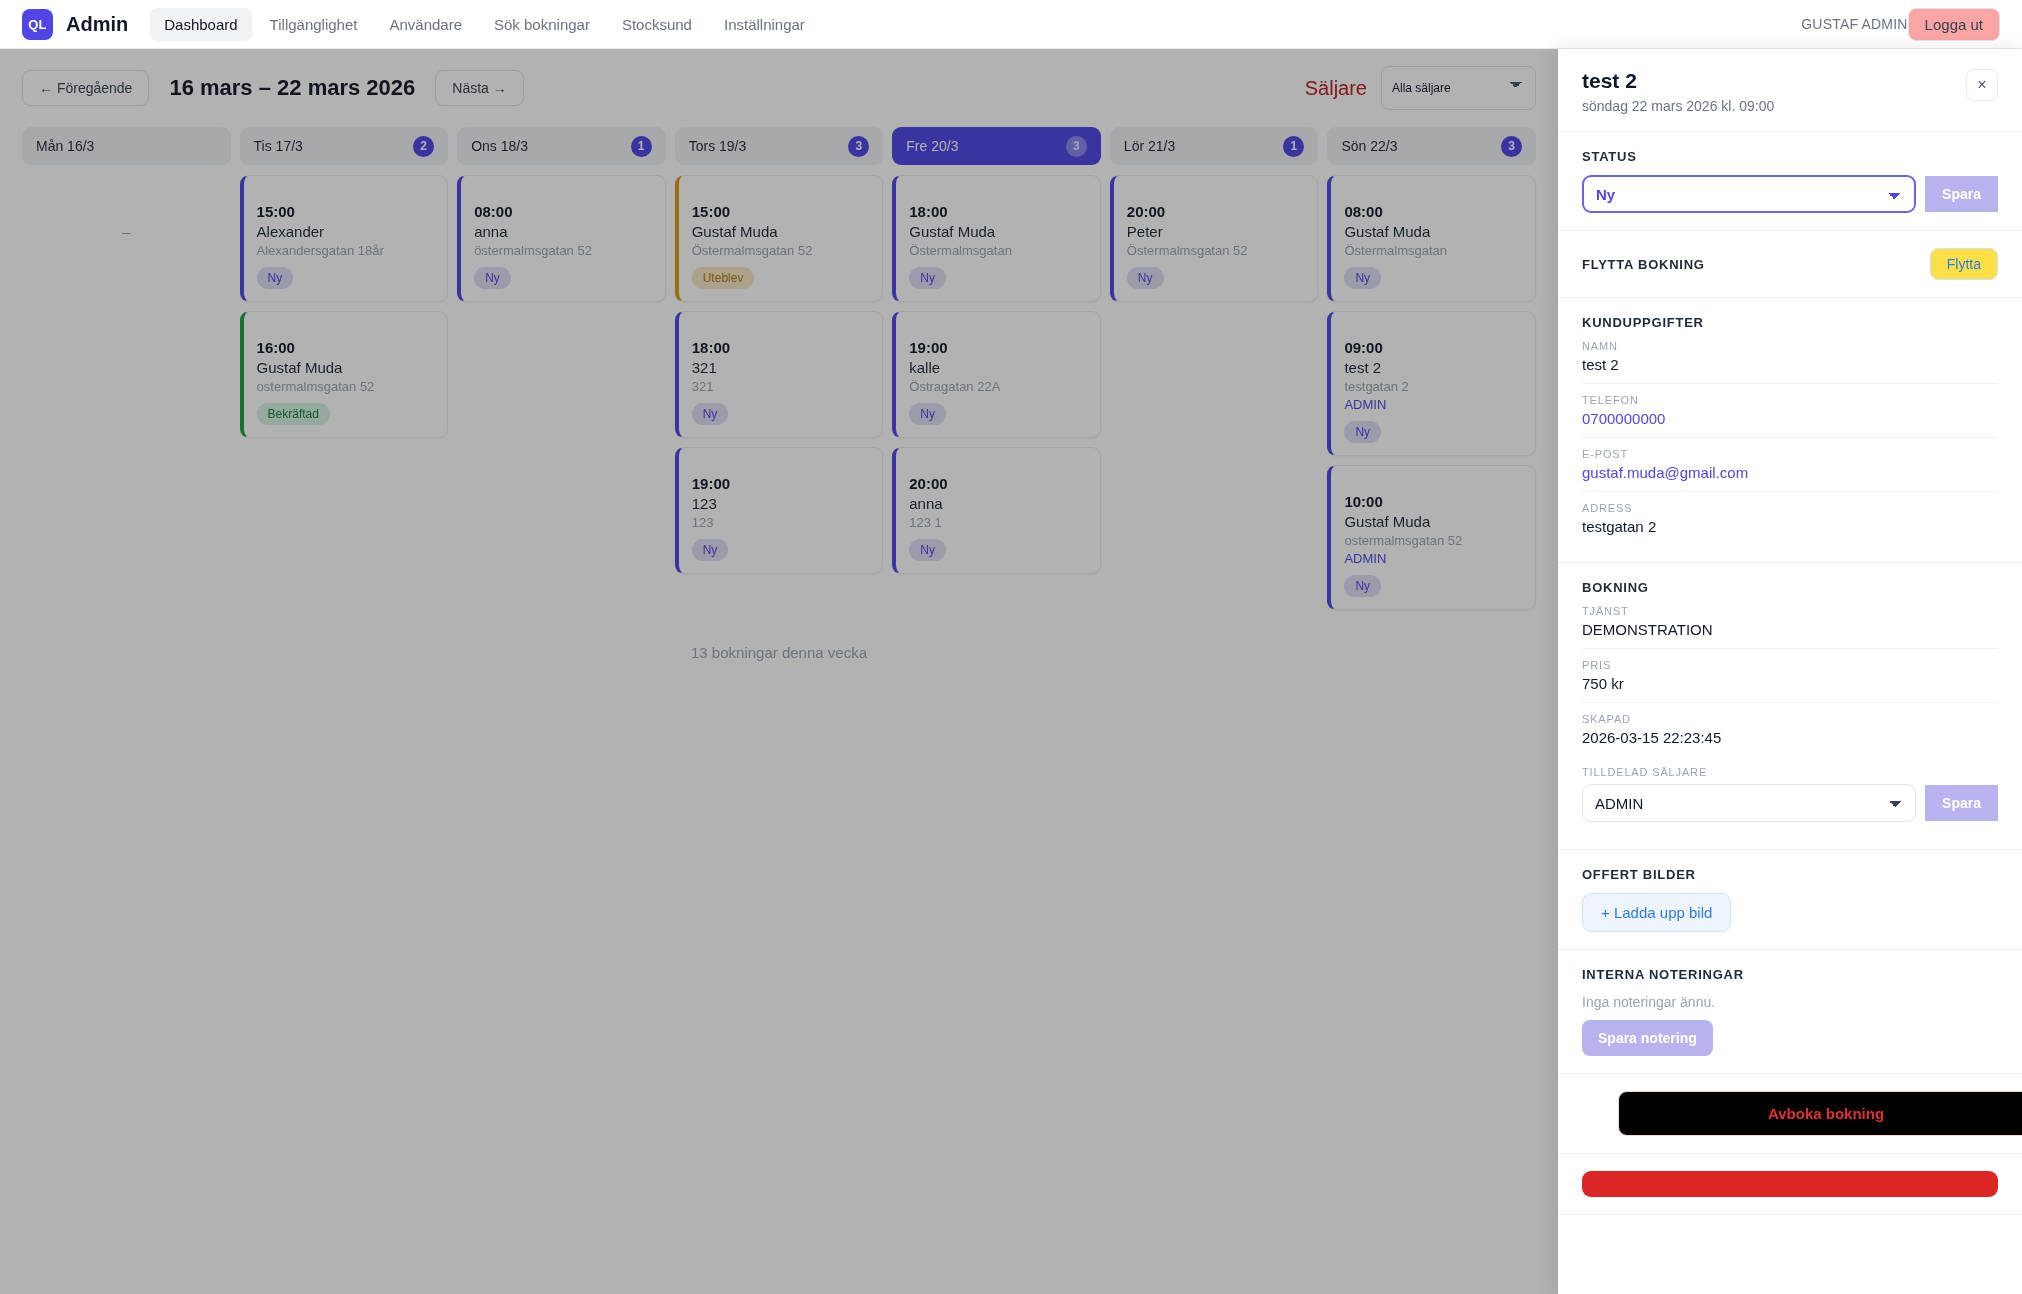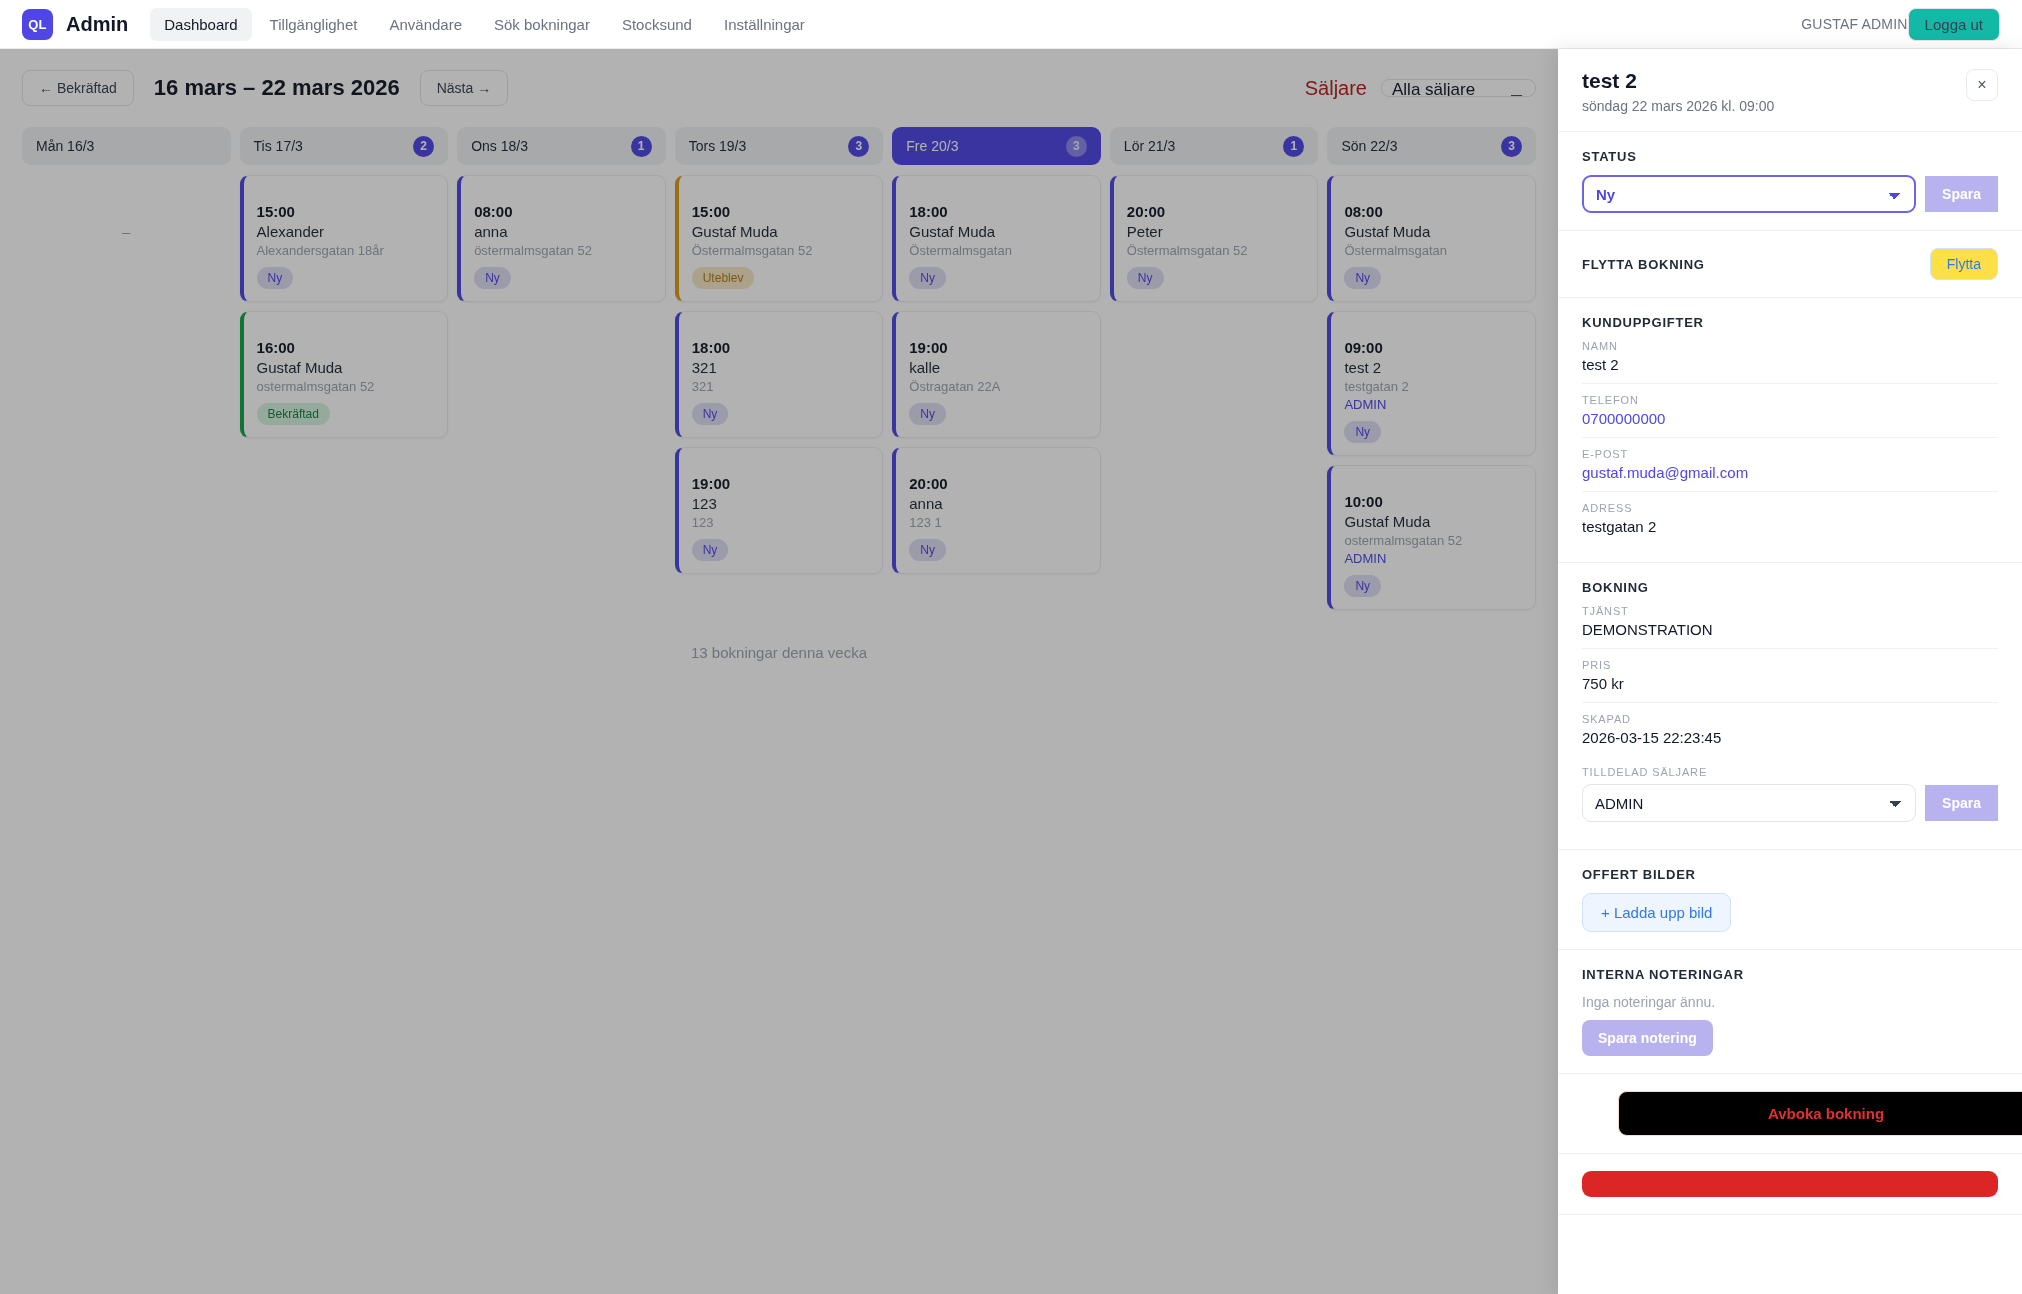--- a/index.html
+++ b/index.html
@@ -32,21 +32,21 @@
   }
   .nav-links { display: flex; align-items: center; margin-left: 22px; gap: 4px; }
   .nav-link {
     font-size: 15px; color: #6b7280; padding: 8px 14px; border-radius: 7px;
     white-space: nowrap;
   }
   .nav-link.active { background: #f1f2f4; color: #111827; }
   .nav-right { margin-left: auto; display: flex; align-items: center; }
   .user-name { font-size: 14px; color: #6b7280; letter-spacing: .2px; }
   .logout-btn {
-    font-size: 15px; color: #374151; background: #14b8a6;
+    font-size: 15px; color: #374151; background: #fca5a5;
     border: 1px solid #e1e4e8; border-radius: 8px; padding: 7px 16px;
   }
 
   
   .main {
     position: absolute; top: 49px; left: 0; width: 1558px; bottom: 0;
     background: #ffffff;
     padding: 0 22px;
     overflow: hidden;
   }
@@ -58,22 +58,22 @@
     font-size: 14px; color: #374151; background: #fff;
     border: 1px solid #e1e4e8; border-radius: 8px; padding: 9px 16px;
   }
   .week-title {
     font-size: 22px; font-weight: bold; color: #111827;
     margin: 0 20px;
   }
   .toolbar-right { margin-left: auto; display: flex; align-items: center; gap: 14px; }
   .seller-label { font-size: 20px; color: #b91c1c; }
   .seller-select {
-    width: 155px; height: 18px;
-    font-size: 17px; color: #111827;
+    width: 155px; height: 44px;
+    font-size: 12px; color: #111827;
     border: 1px solid #e1e4e8; border-radius: 8px;
     background: #fff; padding: 0 10px;
     font-family: "Liberation Sans", sans-serif;
     appearance: none;
     background-image:
       linear-gradient(45deg, transparent 50%, #4b5563 50%),
       linear-gradient(135deg, #4b5563 50%, transparent 50%);
     background-position: calc(100% - 19px) 15px, calc(100% - 13px) 15px;
     background-size: 6px 6px, 6px 6px;
     background-repeat: no-repeat;
@@ -282,21 +282,21 @@
         <a class="nav-link">Inställningar</a>
       </div>
     <div class="nav-right">
       <span class="user-name">GUSTAF ADMIN</span>
       <button class="logout-btn">Logga ut</button>
     </div>
   </div>
 
   <div class="main">
     <div class="toolbar">
-      <button class="nav-week-btn">← Bekräftad</button>
+      <button class="nav-week-btn">← Föregående</button>
       <div class="week-title">16 mars – 22 mars 2026</div>
       <button class="nav-week-btn">Nästa →</button>
       <div class="toolbar-right">
         <span class="seller-label">Säljare</span>
         <select class="seller-select" id="seller-select"><option value="Alla säljare">Alla säljare</option></select>
       </div>
     </div>
 
     <div class="calendar" id="calendar">
         <div class="day-col">

